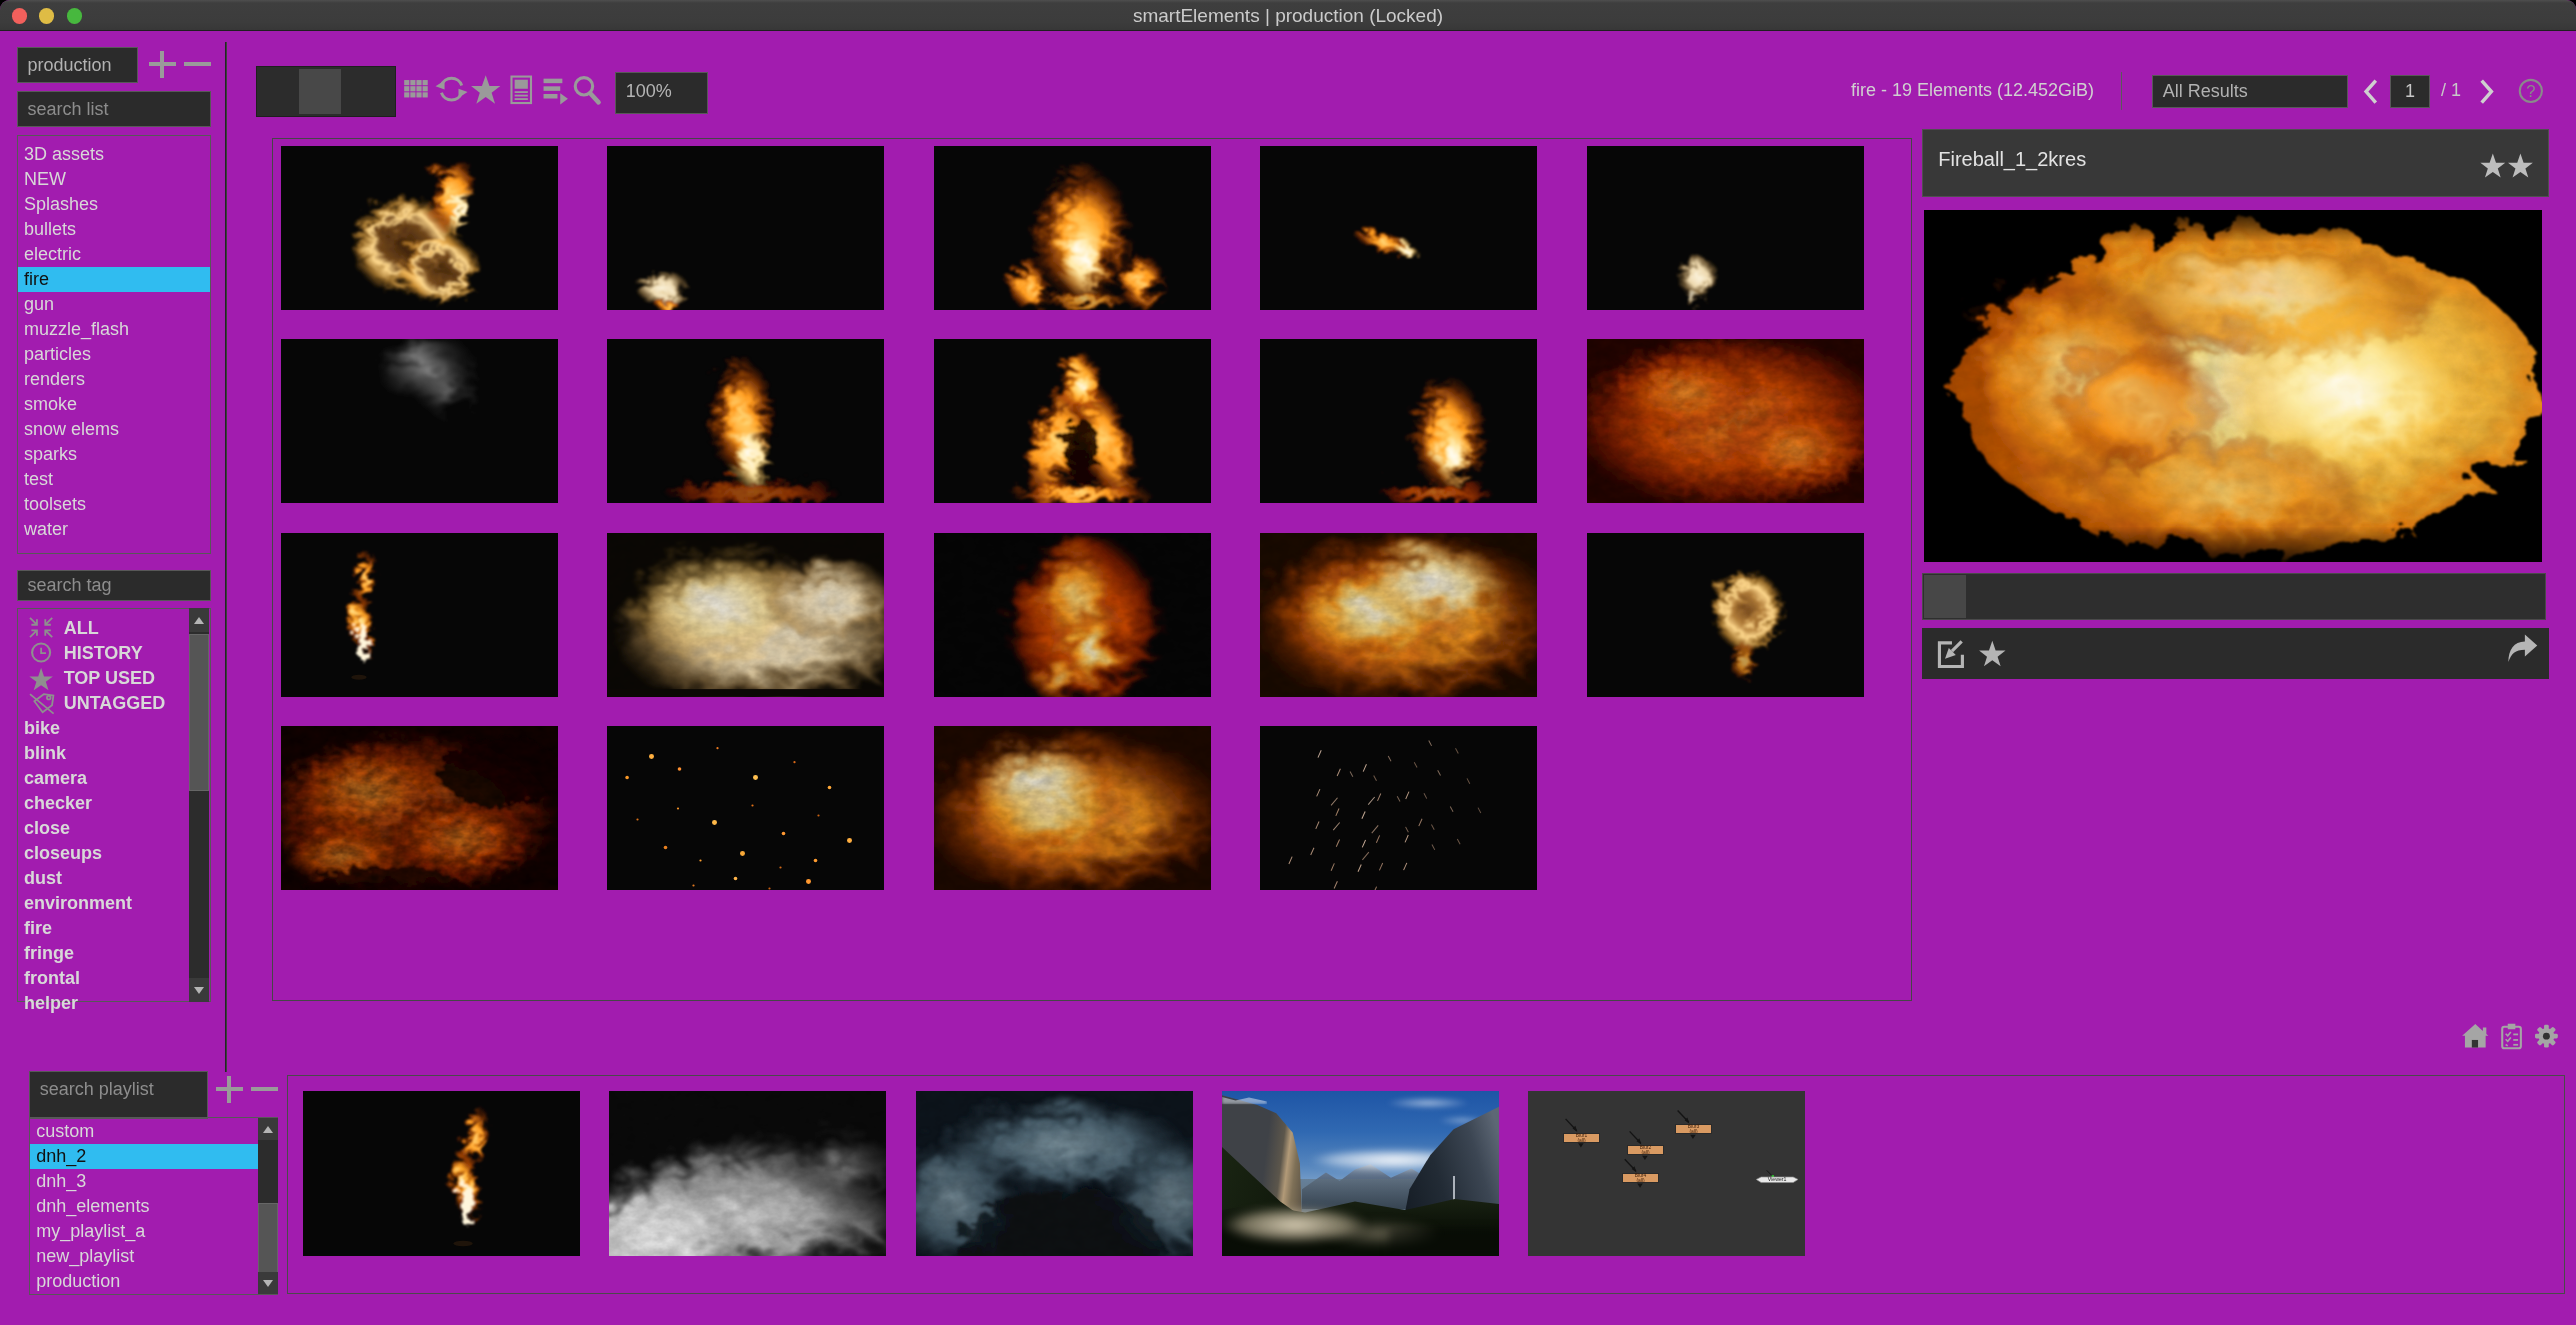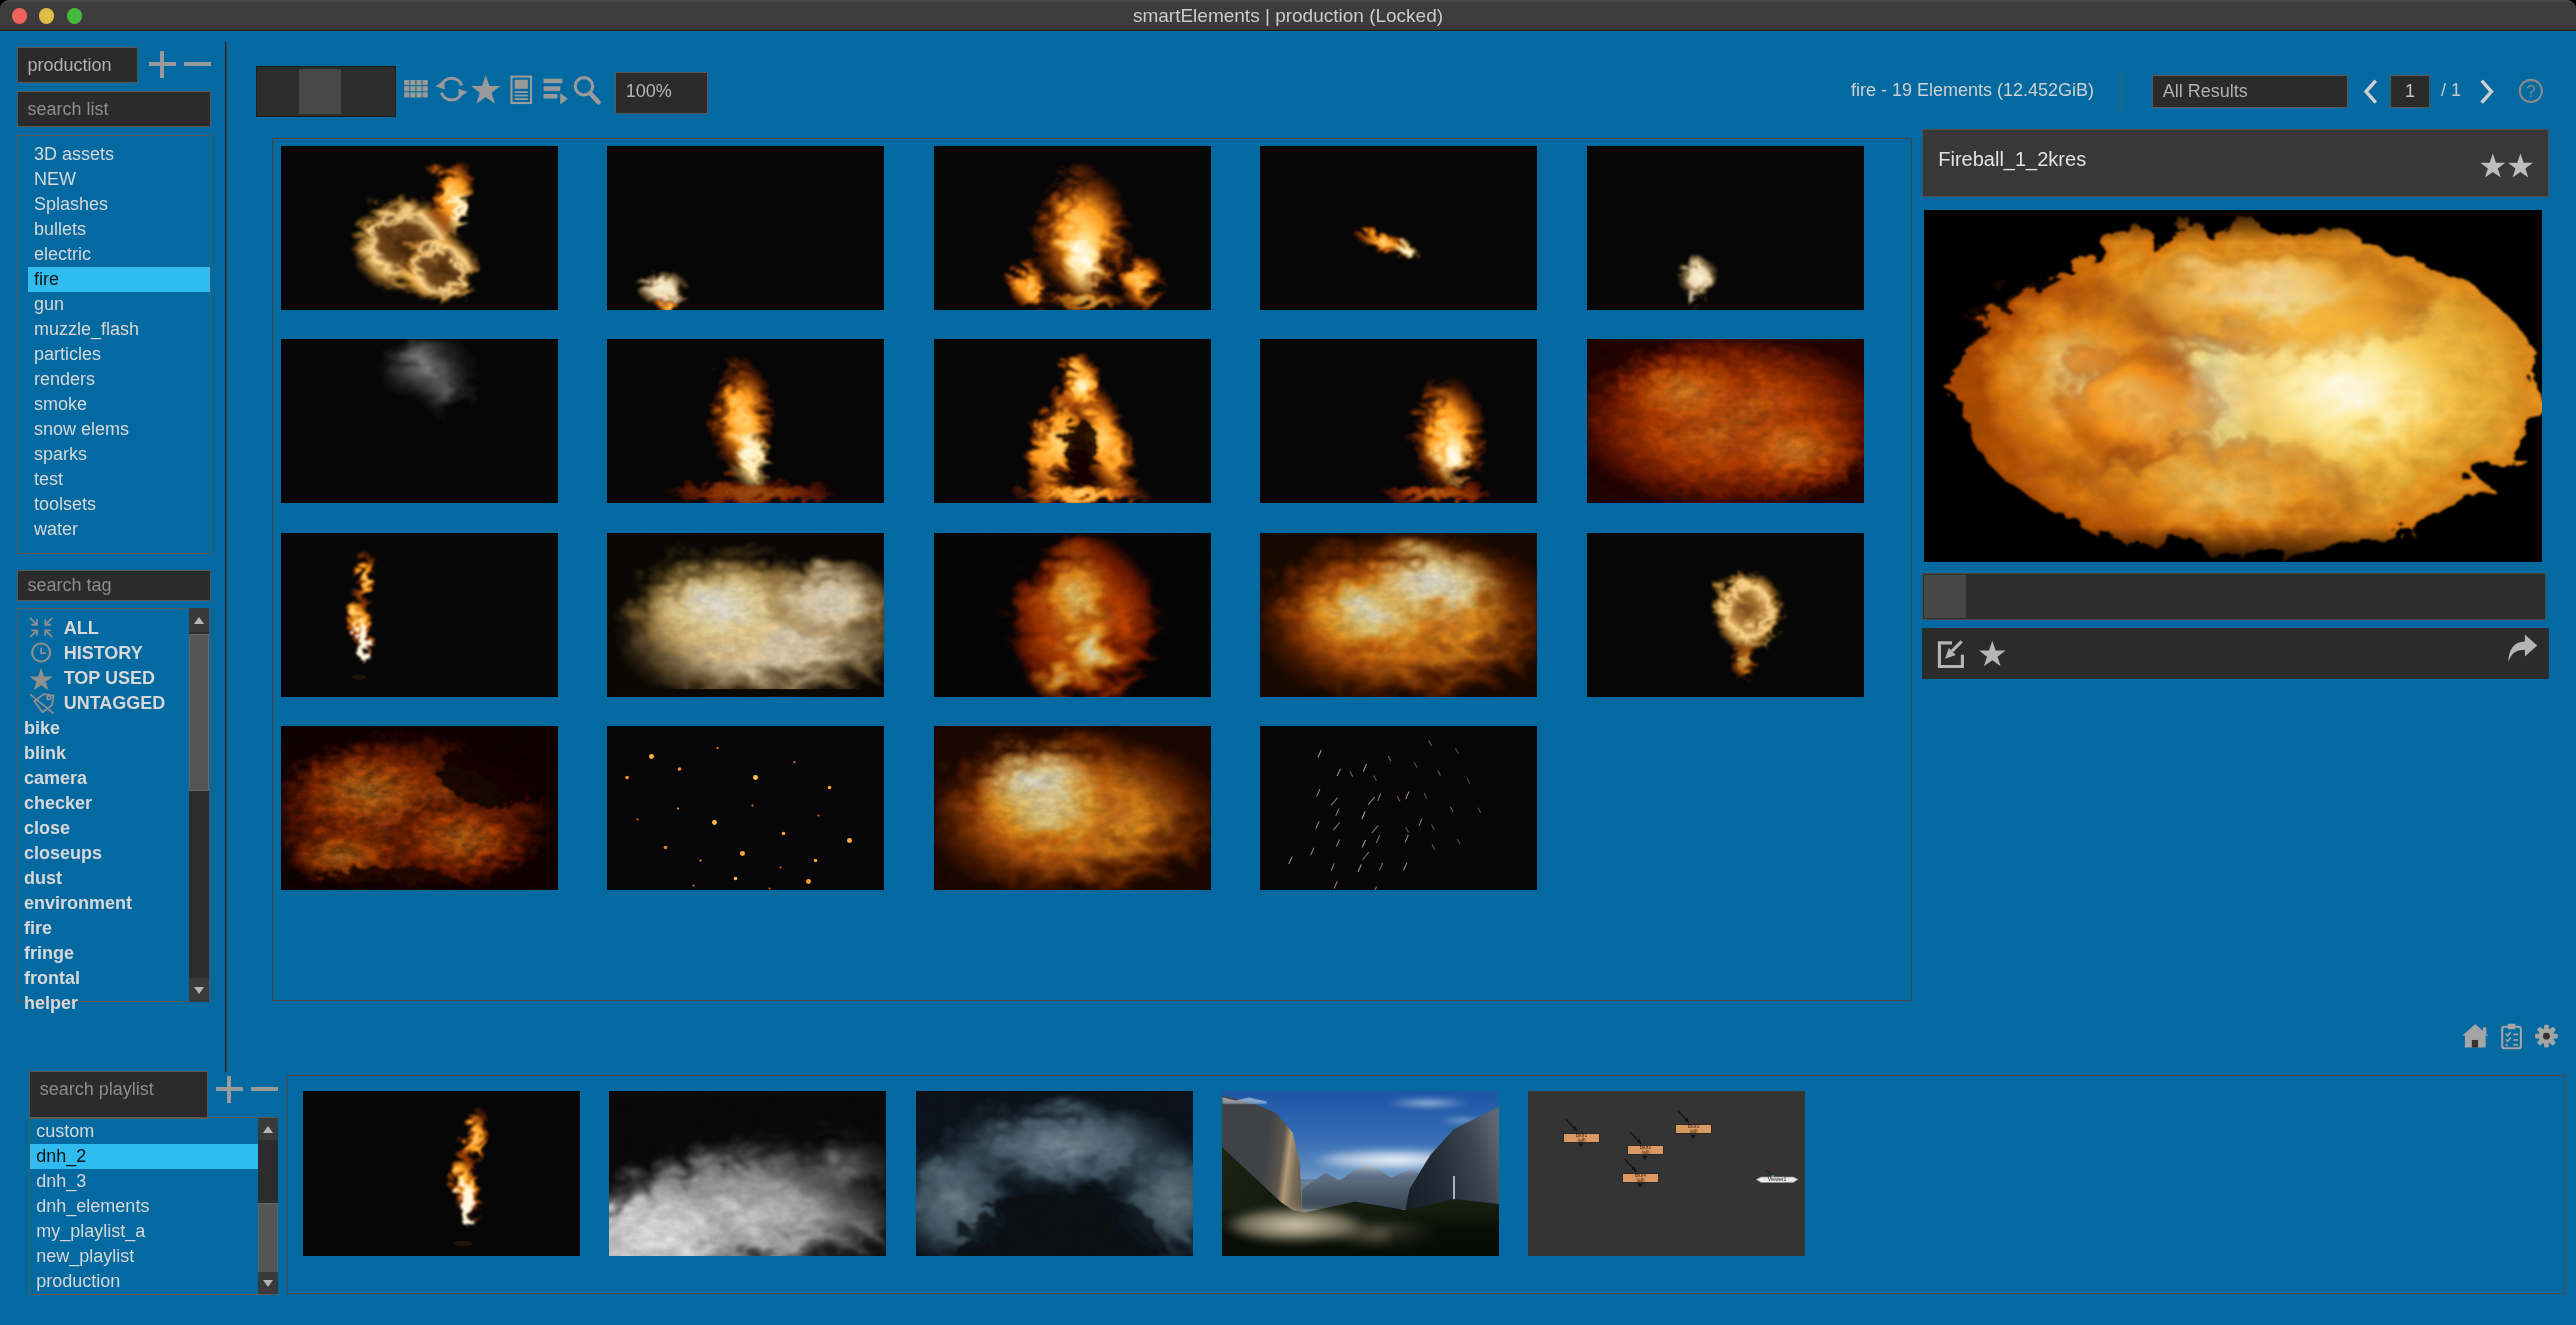--- a/index.html
+++ b/index.html
@@ -1,15 +1,15 @@
 <!DOCTYPE html>
 <html style="font-size:11px"><head><meta charset="utf-8">
 <style>
 html,body{margin:0;padding:0;background:#000;}
-#win{position:relative;width:2576px;height:1326px;background:#0369a1;overflow:hidden;font-family:"Liberation Sans",sans-serif;border-radius:9.7px 9.7px 0 0;}
+#win{position:relative;width:2576px;height:1326px;background:#a21caf;overflow:hidden;font-family:"Liberation Sans",sans-serif;border-radius:9.7px 9.7px 0 0;}
 .abs{position:absolute;}
 #titlebar{position:absolute;left:0;top:0;width:2576px;height:31px;background:linear-gradient(#4e4e4e 0%,#3e3e3e 10%,#3c3c3c 75%,#373737 100%);border-bottom:1.4px solid #1f1f1f;box-sizing:border-box;}
 .light{position:absolute;top:8.4px;width:15.3px;height:15.3px;border-radius:50%;}
 #title{position:absolute;top:0;left:0;width:2576px;height:31px;line-height:31px;text-align:center;color:#cbcbcb;font-size:19px;}
 .inp{position:absolute;background:#2b2b2b;border:0.7px solid #585858;box-sizing:border-box;color:#9a9a9a;font-size:18px;}
 .inp span{display:block;padding:7px 0 0 9.7px;}
 .panelbox{position:absolute;border:0.7px solid #585858;box-sizing:border-box;}
 .item{height:25px;line-height:25px;padding-left:6.3px;color:#d8d8d8;font-size:18px;white-space:nowrap;}
 .sel{background:#30bcf0;color:#111;}
 svg{display:block;}
@@ -36,21 +36,21 @@
     </div>
 
 <div class="abs" style="left:149px;top:62px;width:26.5px;height:4.2px;background:#9a9a9a;"></div>
 <div class="abs" style="left:160px;top:51px;width:4.2px;height:26.5px;background:#9a9a9a;"></div>
 <div class="abs" style="left:184px;top:62px;width:26.5px;height:4.2px;background:#9a9a9a;"></div>
 <div class="inp" style="left:16.7px;top:91px;width:194px;height:36px;">
       <span style="color:#8d8d8d;">search list</span>
     </div>
 
 <div class="panelbox" style="left:16.7px;top:135px;width:194px;height:419px;">
-<div style="padding-top:5.6px;margin-left:10px;">
+<div style="padding-top:5.6px;">
 <div class="item">3D assets</div>
 <div class="item">NEW</div>
 <div class="item">Splashes</div>
 <div class="item">bullets</div>
 <div class="item">electric</div>
 <div class="item sel">fire</div>
 <div class="item">gun</div>
 <div class="item">muzzle_flash</div>
 <div class="item">particles</div>
 <div class="item">renders</div>

